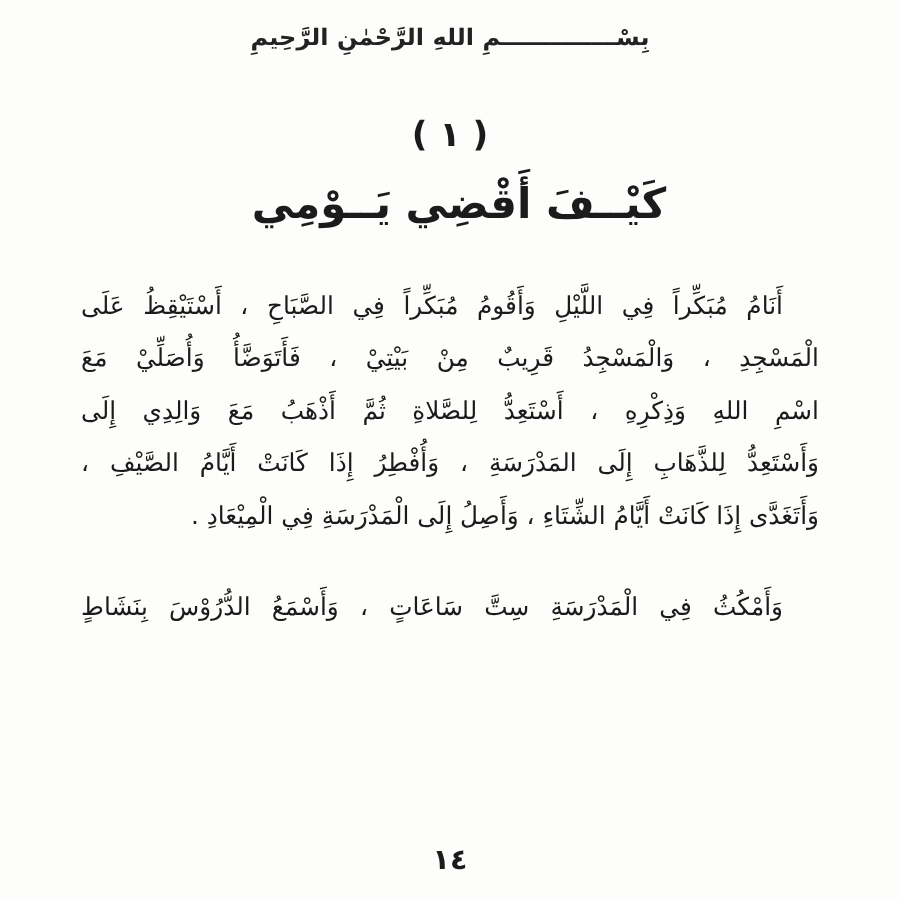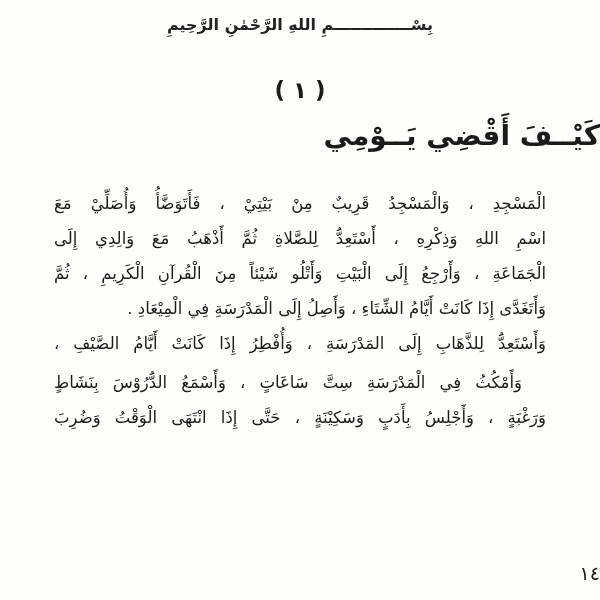--- a/index.html
+++ b/index.html
@@ -25,72 +25,72 @@
     transform:scaleY(.95);
     letter-spacing:-0.5px;
   }
   .section-number{
     text-align:center;
     margin-top:42px;
     font-size:23px;
     font-weight:bold;
   }
   .chapter-title{
-    text-align:right;
+    text-align:center;
     margin:16px 0 0 12px;
     font-size:28px;
     font-weight:bold;
     letter-spacing:0;
   }
   .body-text{
     margin:34px 54px 0 54px;
     font-size:16.5px;
     line-height:35px;
   }
   .line{
     text-align:justify;
     text-align-last:justify;
     height:35px;
     overflow:visible;
     white-space:nowrap;
   }
   .line.indent{padding-right:24px;}
   .line.last{text-align-last:right;}
-  .para-2{margin-top:4px;}
+  .para-2{margin-top:26px;}
   .page-number{
     position:absolute;
     bottom:16px;left:0;right:0;
-    text-align:right;
+    text-align:center;
     font-size:19px;
     color:#1b1b1b;
+    font-weight:bold;
   }
 </style>
 </head>
 <body>
 
 <div class="page">
 
   <div class="basmala">بِسْــــــــــــــمِ اللهِ الرَّحْمٰنِ الرَّحِيمِ</div>
 
   <div class="section-number">( ١ )</div>
 
   <h1 class="chapter-title">كَيْــفَ أَقْضِي يَــوْمِي</h1>
 
   <div class="body-text">
 
     <div class="para para-1">
+      <div class="line indent">أَنَامُ مُبَكِّراً فِي اللَّيْلِ وَأَقُومُ مُبَكِّراً فِي الصَّبَاحِ ، أَسْتَيْقِظُ عَلَى</div>
       <div class="line">الْمَسْجِدِ ، وَالْمَسْجِدُ قَرِيبٌ مِنْ بَيْتِيْ ، فَأَتَوَضَّأُ وَأُصَلِّيْ مَعَ</div>
       <div class="line">اسْمِ اللهِ وَذِكْرِهِ ، أَسْتَعِدُّ لِلصَّلاةِ ثُمَّ أَذْهَبُ مَعَ وَالِدِي إِلَى</div>
-      <div class="line">الْجَمَاعَةِ ، وَأَرْجِعُ إِلَى الْبَيْتِ وَأَتْلُو شَيْئاً مِنَ الْقُرآنِ الْكَرِيمِ ، ثُمَّ</div>
+      <div class="line">وَأَسْتَعِدُّ لِلذَّهَابِ إِلَى المَدْرَسَةِ ، وَأُفْطِرُ إِذَا كَانَتْ أَيَّامُ الصَّيْفِ ،</div>
       <div class="line last">وَأَتَغَدَّى إِذَا كَانَتْ أَيَّامُ الشِّتَاءِ ، وَأَصِلُ إِلَى الْمَدْرَسَةِ فِي الْمِيْعَادِ .</div>
-      <div class="line">وَأَسْتَعِدُّ لِلذَّهَابِ إِلَى المَدْرَسَةِ ، وَأُفْطِرُ إِذَا كَانَتْ أَيَّامُ الصَّيْفِ ،</div>
     </div>
 
     <div class="para para-2">
       <div class="line indent">وَأَمْكُثُ فِي الْمَدْرَسَةِ سِتَّ سَاعَاتٍ ، وَأَسْمَعُ الدُّرُوْسَ بِنَشَاطٍ</div>
-      <div class="line">وَرَغْبَةٍ ، وَأَجْلِسُ بِأَدَبٍ وَسَكِيْنَةٍ ، حَتَّى إِذَا انْتَهَى الْوَقْتُ وَضُرِبَ</div>
     </div>
 
   </div>
 
   <div class="page-number">١٤</div>
 
 </div>
 
 </body></html>

